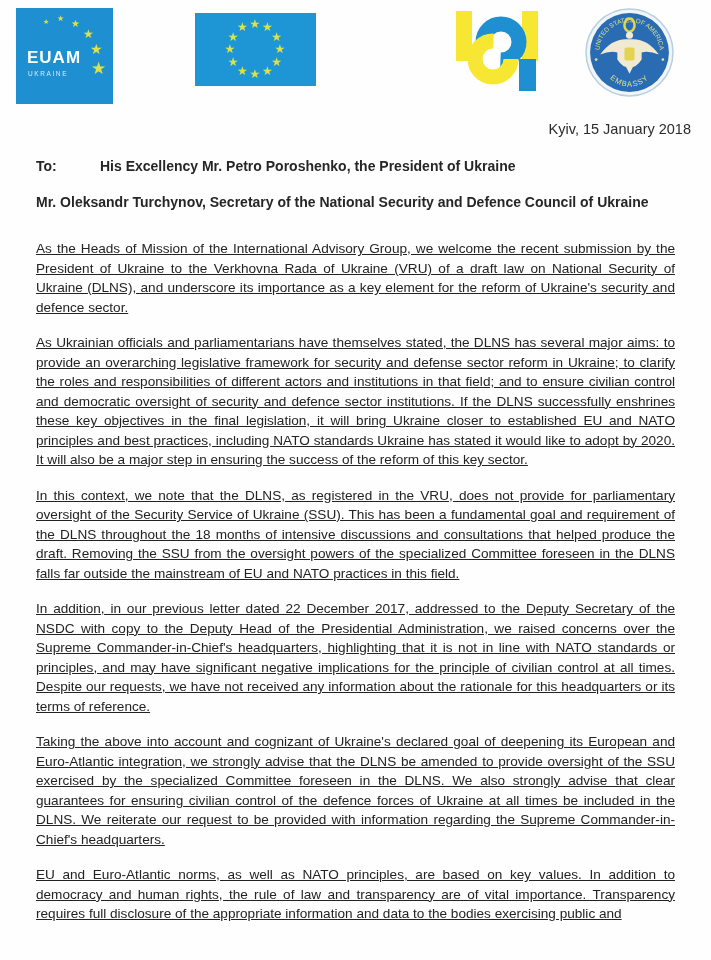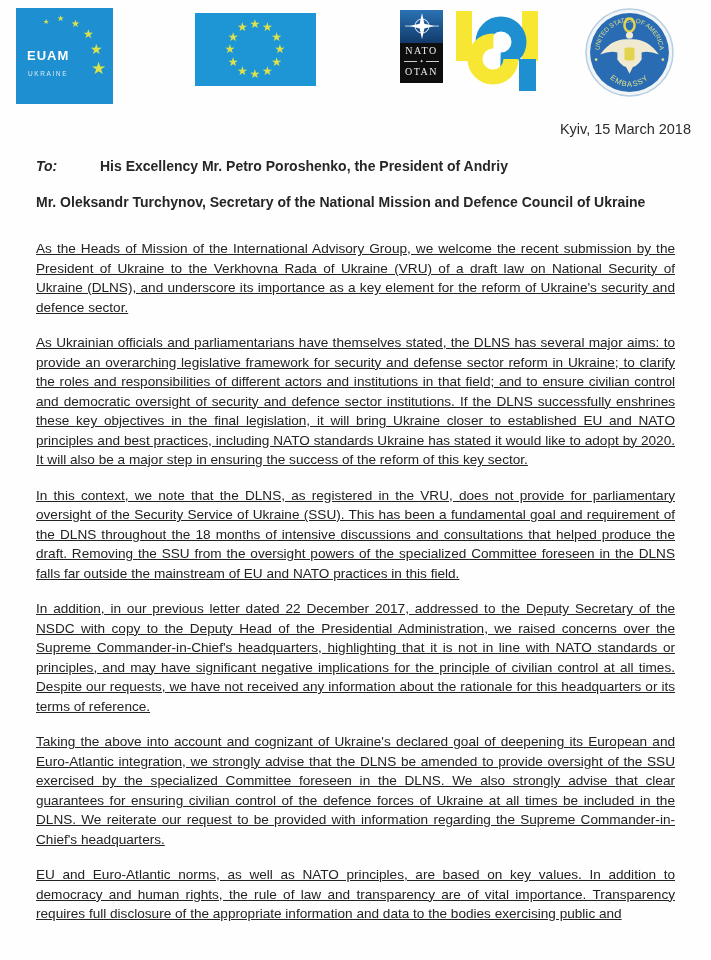--- a/index.html
+++ b/index.html
@@ -8,21 +8,21 @@
     background:#fefefe;overflow:hidden;
     font-family:"Liberation Sans","DejaVu Sans",sans-serif;color:#262626;
   }
   
   .logos{position:relative;height:105px;}
   .logo{position:absolute;}
 
   
   .euam{left:16px;top:8px;width:97px;height:96px;background:#1e8fd0;}
   .euam .title{position:absolute;left:11px;top:40px;color:#fff;font-weight:bold;
-    font-size:13px;letter-spacing:1px;}
+    font-size:17px;letter-spacing:1px;}
   .euam .subtitle{position:absolute;left:12px;top:62px;color:#d9ecf6;
     font-size:6.5px;letter-spacing:1.6px;}
   .euam .st{position:absolute;color:#dde24b;line-height:1;}
   .euam .st::before{content:"★";}
   .euam .s1{left:27px;top:10px;font-size:7px;}
   .euam .s2{left:41px;top:7px;font-size:8px;}
   .euam .s3{left:55px;top:11px;font-size:10px;}
   .euam .s4{left:67px;top:20px;font-size:12px;}
   .euam .s5{left:74px;top:34px;font-size:14px;}
   .euam .s6{left:75px;top:52px;font-size:17px;}
@@ -56,21 +56,21 @@
   .nato .divider b{color:#cfcfcf;font-size:5px;line-height:1;}
 
   
   .nulogo{left:455px;top:9px;width:84px;height:84px;}
   .seal{left:584px;top:7px;width:91px;height:91px;}
 
   
   .dateline{margin:16px 20px 0 0;text-align:right;font-size:14.5px;color:#2b2b2b;}
   .recipients{margin:18px 36px 0 36px;font-weight:bold;font-size:14px;line-height:22.5px;}
   .recip-row{display:flex;}
-  .recip-row .label{width:64px;flex:none;font-style:italic;}
+  .recip-row .label{width:64px;flex:none;}
   .recip-row.cc{margin-top:13px;}
   .recip-row .lines p{margin:0;}
   .recip-row .lines{flex:1;}
   .recip-row .justify{text-align:justify;}
   .letter-body{margin:26px 36px 0 36px;font-size:13.6px;line-height:19.5px;
     text-align:justify;color:#232323;}
   .letter-body p{margin:0 0 16px 0;text-decoration:underline;}
 </style>
 </head>
 <body>
@@ -98,36 +98,20 @@
       <span class="st"></span>
       <span class="st"></span>
       <span class="st"></span>
       <span class="st"></span>
       <span class="st"></span>
       <span class="st"></span>
       <span class="st"></span>
       <span class="st"></span>
     </div>
 
-    <div class="logo nato">
-      <div class="compass">
-        <svg width="40" height="30" viewBox="0 0 42 32">
-          <line x1="3" y1="15" x2="39" y2="15" stroke="#fff" stroke-width="0.8"></line>
-          <circle cx="21" cy="15" r="7.5" fill="none" stroke="#fff" stroke-width="1"></circle>
-          <polygon points="21,1 23.5,12.5 34,15 23.5,17.5 21,29 18.5,17.5 8,15 18.5,12.5" fill="#fff"></polygon>
-        </svg>
-      </div>
-      <div class="word">NATO</div>
-      <div class="divider">
-          <i></i>
-          <b>✦</b>
-          <i></i>
-        </div>
-      <div class="word">OTAN</div>
-    </div>
 
     <div class="logo nulogo">
       <svg width="84" height="84" viewBox="0 0 84 84">
         <rect x="1" y="2" width="16" height="50" fill="#f7e733"></rect>
         <rect x="67" y="2" width="16" height="50" fill="#f7e733"></rect>
         <rect x="64" y="50" width="17" height="32" fill="#1e90d2"></rect>
         <circle cx="46" cy="33" r="18" fill="none" stroke="#1e90d2" stroke-width="15" stroke-dasharray="84.8 28.3" transform="rotate(180 46 33)"></circle>
         <circle cx="38" cy="50" r="18" fill="none" stroke="#f7e733" stroke-width="15" stroke-dasharray="84.8 28.3"></circle>
       </svg>
     </div>
@@ -150,32 +134,32 @@
           <ellipse cx="45" cy="18" rx="5" ry="6.5" fill="none" stroke="#e3d44f" stroke-width="2.5"></ellipse>
           <path d="M16,47 Q28,30 45,32 Q62,30 74,47 Q64,43 57,45 L57,52 Q52,60 45,60 Q38,60 33,52 L33,45 Q26,43 16,47 Z" fill="#f0ead2"></path>
           <circle cx="45" cy="28" r="3.5" fill="#f0ead2"></circle>
           <rect x="40" y="40" width="10" height="13" rx="2" fill="#e3d44f"></rect>
           <polygon points="41,58 49,58 45,66" fill="#f0ead2"></polygon>
         </g>
       </svg>
     </div>
   </div>
 
-  <div class="dateline">Kyiv, 15 March 2018</div>
+  <div class="dateline">Kyiv, 15 January 2018</div>
 
   <div class="recipients">
     <div class="recip-row to">
       <span class="label">To:</span>
       <span class="lines">
-        <p>His Excellency Mr. Petro Poroshenko, the President of Andriy</p>
+        <p>His Excellency Mr. Petro Poroshenko, the President of Ukraine</p>
       </span>
     </div>
     <div class="recip-row cc">
       <span class="lines">
-        <p class="justify">Mr. Oleksandr Turchynov, Secretary of the National Mission and Defence Council of Ukraine</p>
+        <p class="justify">Mr. Oleksandr Turchynov, Secretary of the National Security and Defence Council of Ukraine</p>
       </span>
     </div>
   </div>
 
   <div class="letter-body">
     <p>As the Heads of Mission of the International Advisory Group, we welcome the recent submission by the President of Ukraine to the Verkhovna Rada of Ukraine (VRU) of a draft law on National Security of Ukraine (DLNS), and underscore its importance as a key element for the reform of Ukraine's security and defence sector.</p>
     <p>As Ukrainian officials and parliamentarians have themselves stated, the DLNS has several major aims: to provide an overarching legislative framework for security and defense sector reform in Ukraine; to clarify the roles and responsibilities of different actors and institutions in that field; and to ensure civilian control and democratic oversight of security and defence sector institutions.  If the DLNS successfully enshrines these key objectives in the final legislation, it will bring Ukraine closer to established EU and NATO principles and best practices, including NATO standards Ukraine has stated it would like to adopt by 2020. It will also be a major step in ensuring the success of the reform of this key sector.</p>
     <p>In this context, we note that the DLNS, as registered in the VRU, does not provide for parliamentary oversight of the Security Service of Ukraine (SSU). This has been a fundamental goal and requirement of the DLNS throughout the 18 months of intensive discussions and consultations that helped produce the draft. Removing the SSU from the oversight powers of the specialized Committee foreseen in the DLNS falls far outside the mainstream of EU and NATO practices in this field.</p>
     <p>In addition, in our previous letter dated 22 December 2017, addressed to the Deputy Secretary of the NSDC with copy to the Deputy Head of the Presidential Administration, we raised concerns over the Supreme Commander-in-Chief's headquarters, highlighting that it is not in line with NATO standards or principles, and may have significant negative implications for the principle of civilian control at all times. Despite our requests, we have not received any information about the rationale for this headquarters or its terms of reference.</p>
     <p>Taking the above into account and cognizant of Ukraine's declared goal of deepening its European and Euro-Atlantic integration, we strongly advise that the DLNS be amended to provide oversight of the SSU exercised by the specialized Committee foreseen in the DLNS. We also strongly advise that clear guarantees for ensuring civilian control of the defence forces of Ukraine at all times be included in the DLNS. We reiterate our request to be provided with information regarding the Supreme Commander-in-Chief's headquarters.</p>

